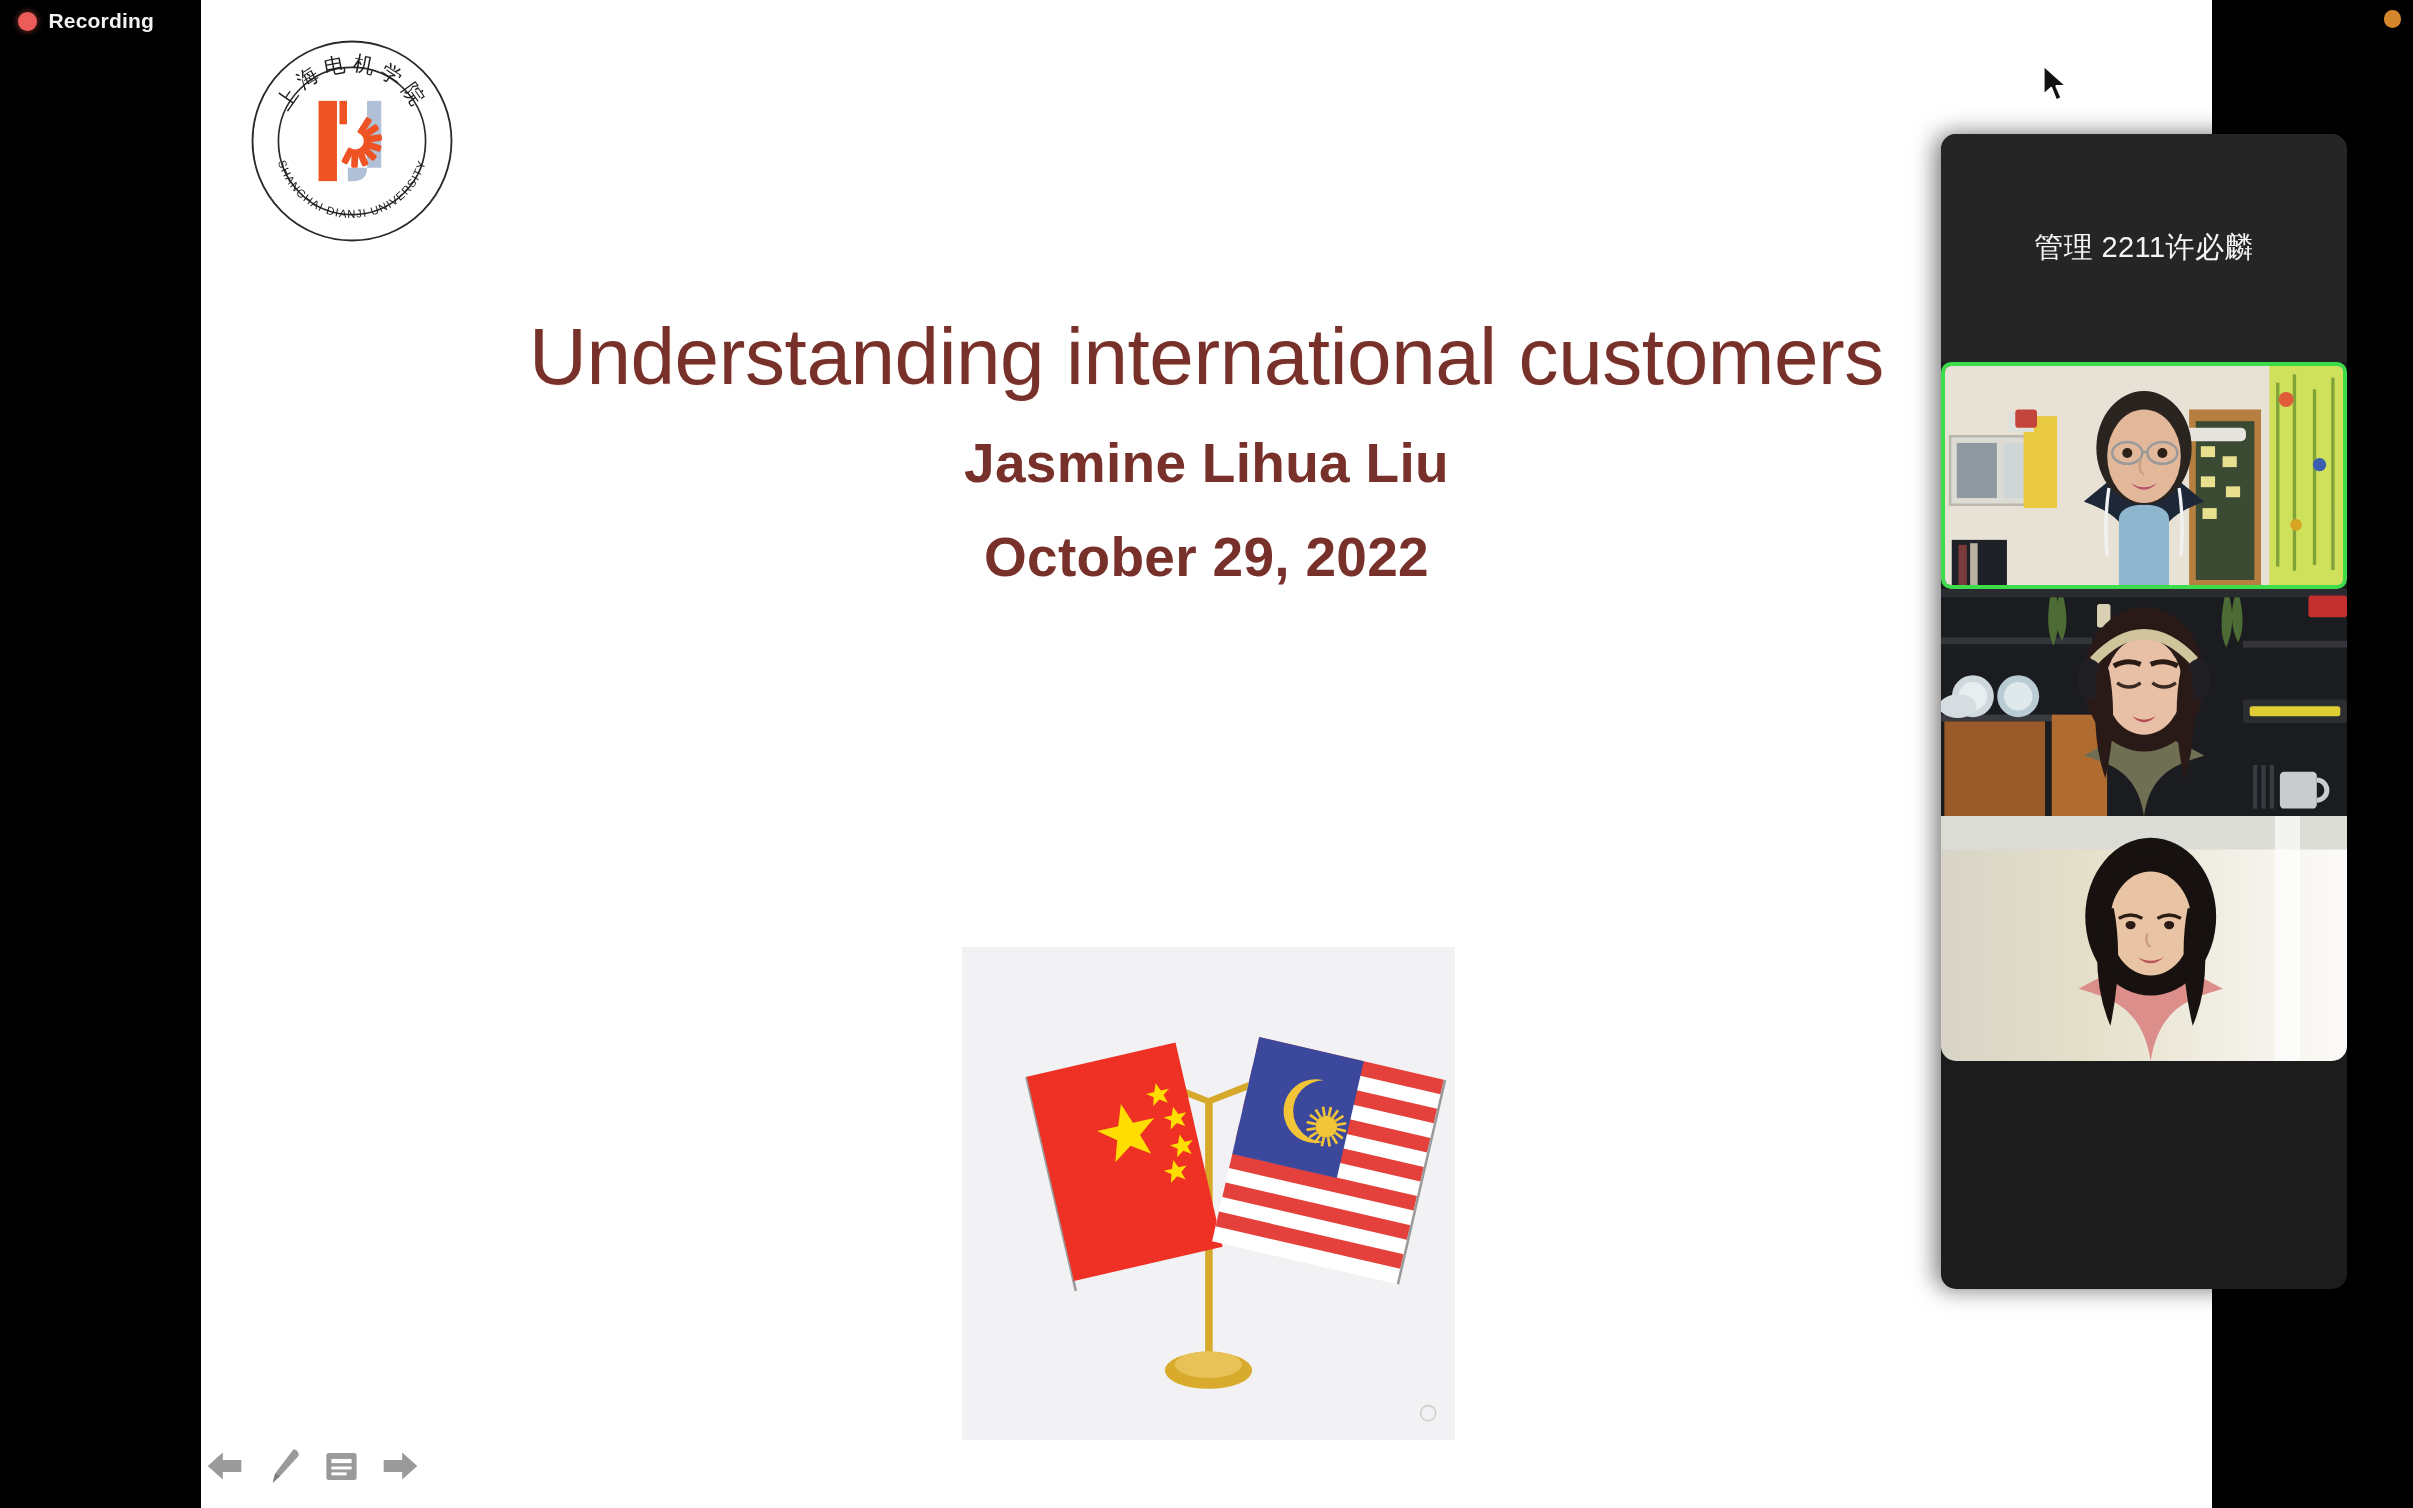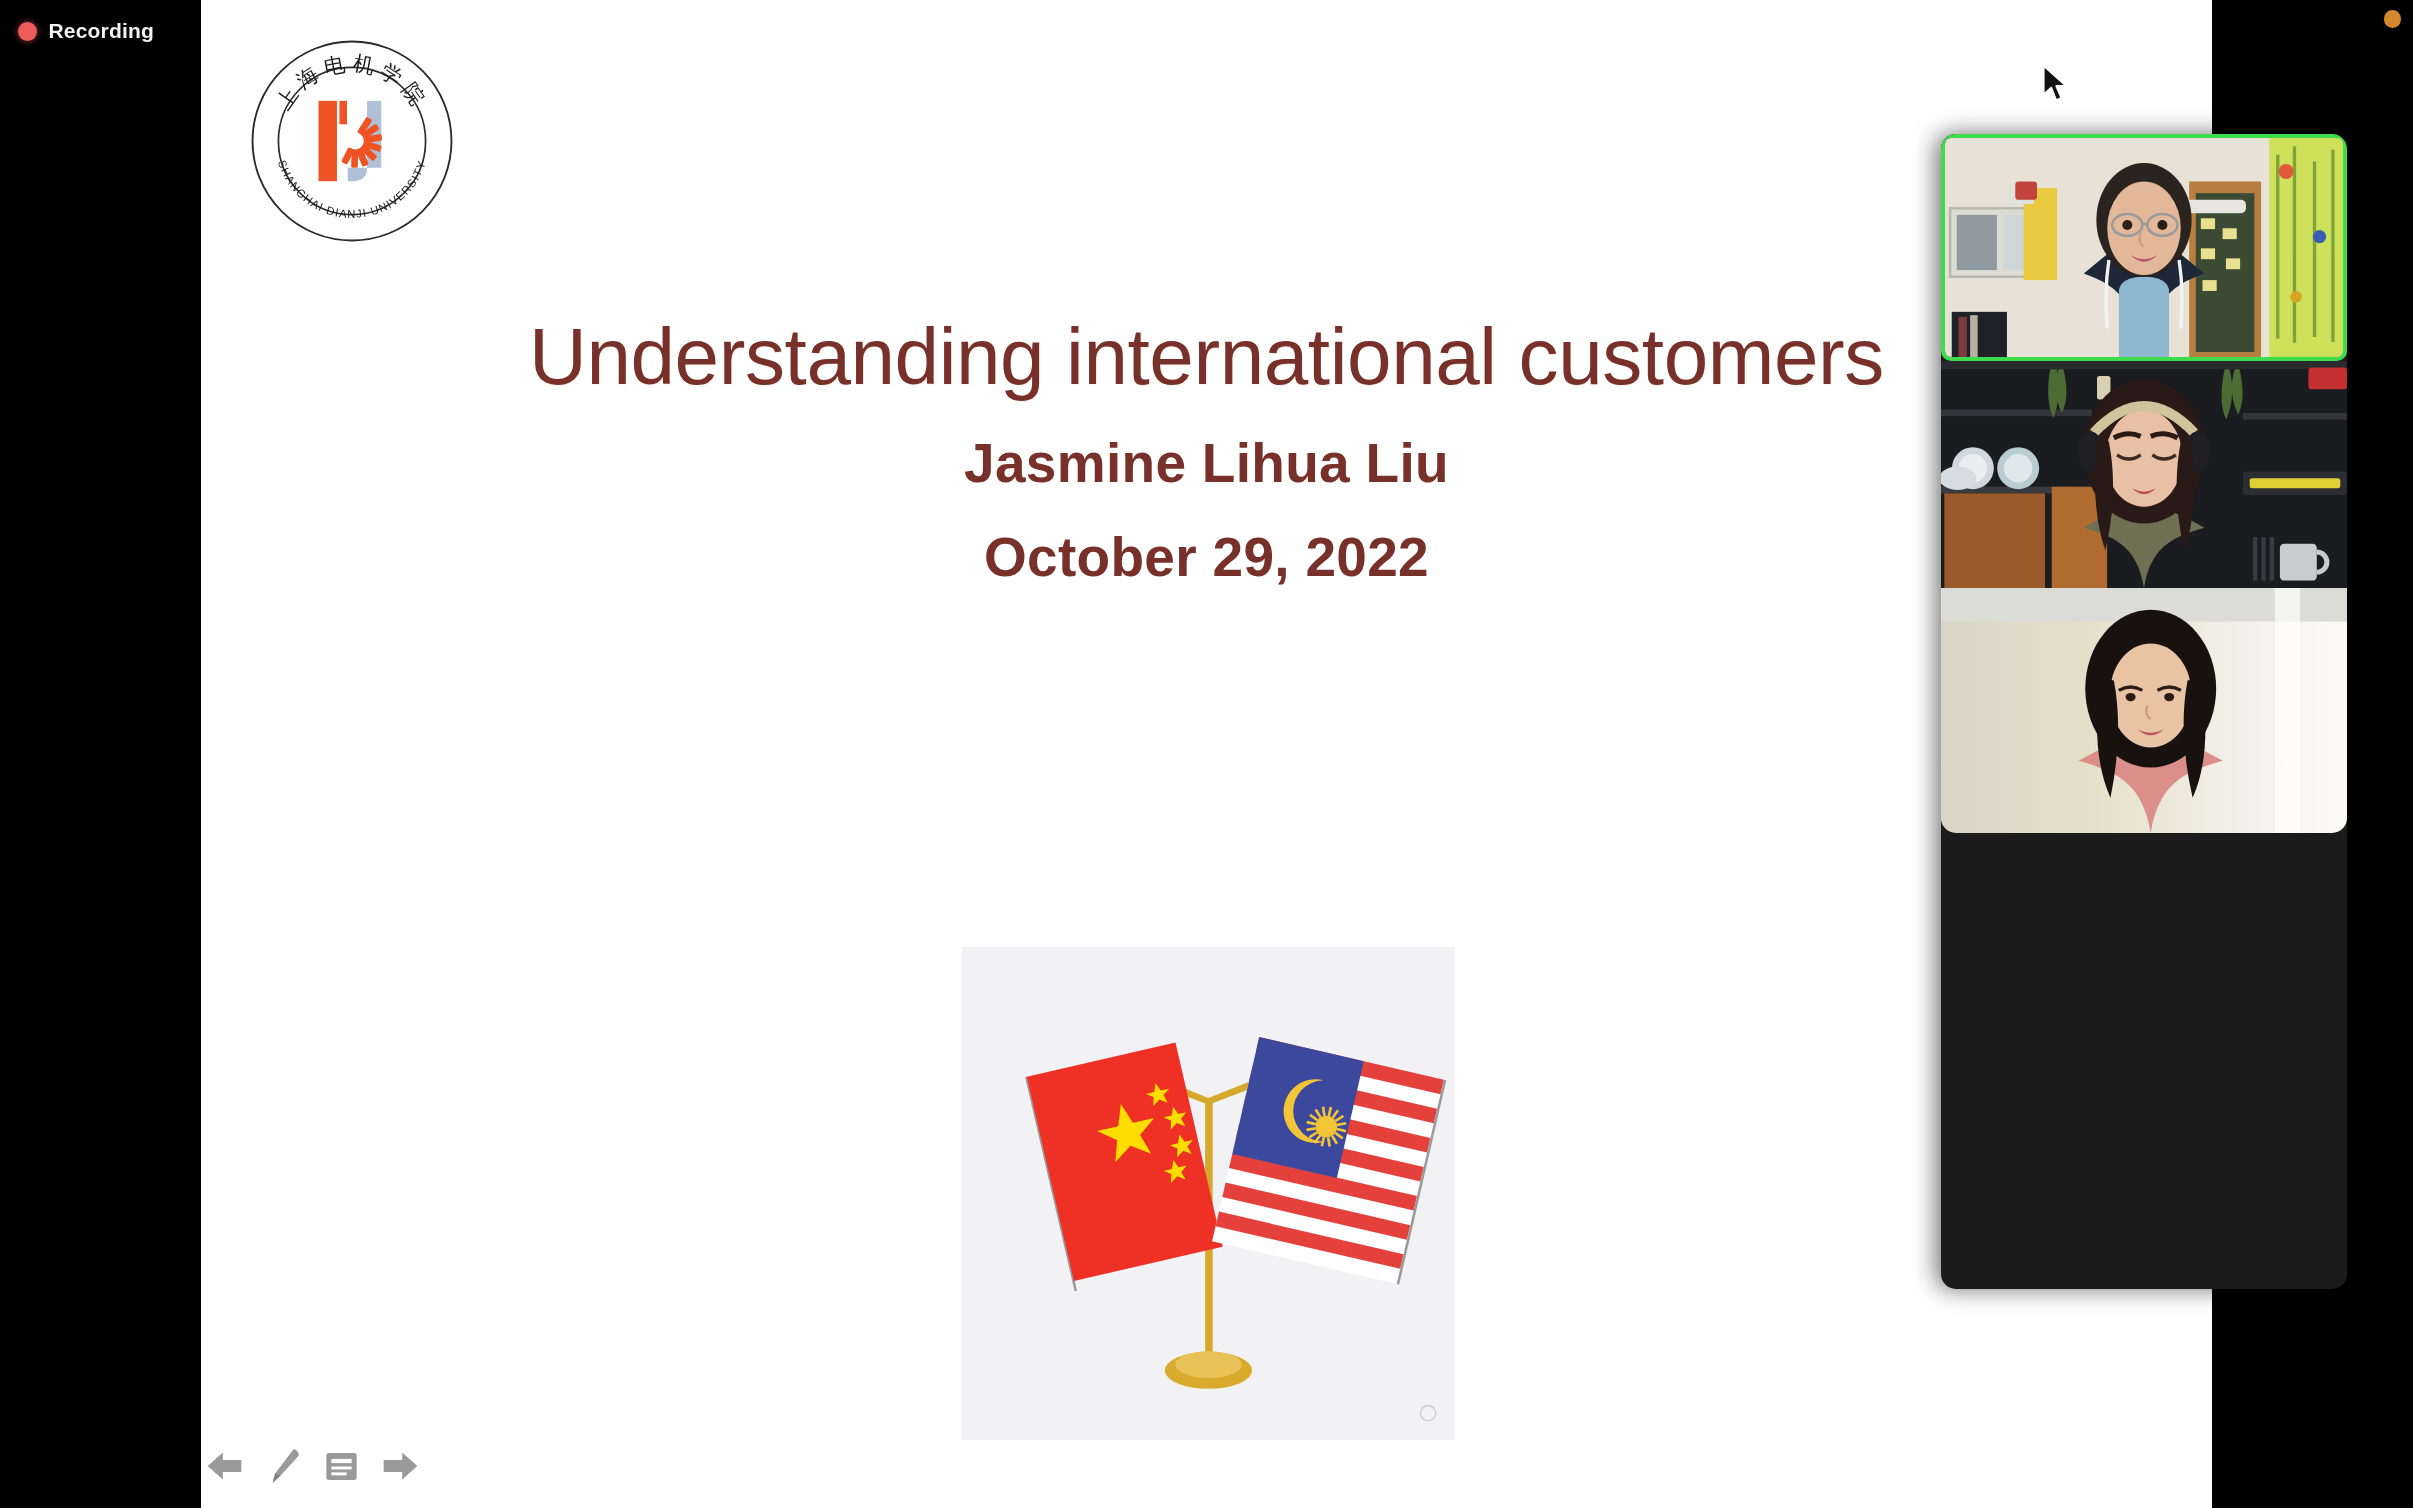--- a/index.html
+++ b/index.html
@@ -16,21 +16,21 @@
     position: relative;
     width: 2413px;
     height: 1508px;
     background: #000000;
   }
 
   
   .recording-badge {
     position: absolute;
     left: 18.4px;
-    top: 19px;
+    top: 9px;
     display: flex;
     align-items: center;
     gap: 11px;
     z-index: 40;
   }
   .rec-dot {
     width: 19px;
     height: 19px;
     border-radius: 50%;
     background: #ec5d5a;
@@ -367,20 +367,23 @@
     </div>
     <div class="nav-btn">
       <svg width="37" height="34" viewBox="0 0 44 40">
         <path d="M42 20 L24 4 L24 13 L2 13 L2 27 L24 27 L24 36 Z" fill="#9a9a9a"></path>
       </svg>
     </div>
   </div>
 
   <div class="filmstrip">
 
+    <div class="tile first">
+      <div class="tile-name">管理 2211许必麟</div>
+    </div>
 
     <div class="tile active-speaker">
       <div class="video-canvas">
         <svg viewBox="0 0 484 262" preserveAspectRatio="xMidYMid slice" xmlns="http://www.w3.org/2000/svg">
           <rect width="484" height="262" fill="#e8e2d6"></rect>
 
           <rect x="392" y="0" width="92" height="262" fill="#cfe05a"></rect>
           <g fill="#5e8a2c" opacity="0.7">
             <rect x="400" y="20" width="4" height="220"></rect>
             <rect x="420" y="10" width="4" height="235"></rect>

